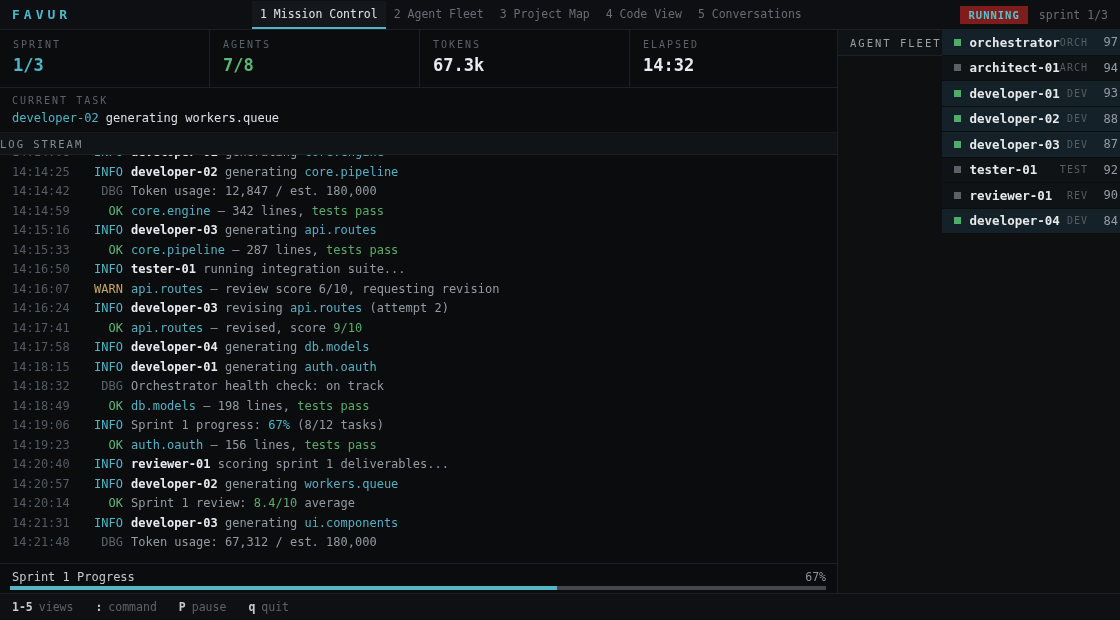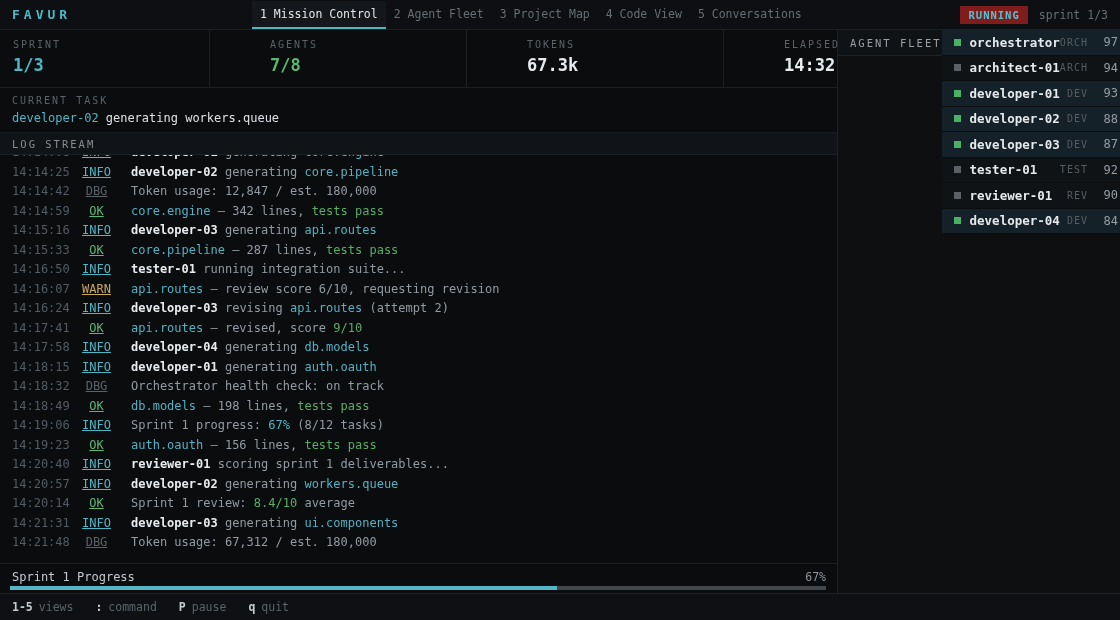--- a/index.html
+++ b/index.html
@@ -20,43 +20,43 @@
     border-bottom:2px solid transparent; box-sizing:border-box; cursor:pointer; white-space:pre;
   }
   .tab.active { background:#14181c; color:#e3e6e9; border-bottom-color:#4fb6c6; }
   .top-status { margin-left:auto; margin-right:12px; display:flex; align-items:center; gap:11px; }
   .badge { background:#7f1d1d; color:#57c2d1; font-size:10.5px; font-weight:bold; letter-spacing:1px; padding:3px 8px; }
   .sprint-label { color:#686e75; font-size:11.5px; }
   
   .main { flex:1; display:flex; min-height:0; }
   .left { width:838px; flex:none; border-right:1px solid #1b2024; box-sizing:border-box; display:flex; flex-direction:column; }
   
-  .stats { display:flex; height:58px; flex:none; border-bottom:1px solid #1b2024; box-sizing:border-box;gap:47px; }
+  .stats { display:flex; height:58px; flex:none; border-bottom:1px solid #1b2024; box-sizing:border-box; }
   .stat { width:210px; flex:none; box-sizing:border-box; border-right:1px solid #1b2024; padding:9px 0 0 13px; }
   .stat:last-child { border-right:none; }
   .stat-label { font-size:10px; letter-spacing:2px; color:#5c6268; }
   .stat-value { font-size:17px; font-weight:bold; margin-top:5px; }
   .c-cyan { color:#4fb6c6; } .c-green { color:#5cb874; } .c-white { color:#e8ebed; }
   
   .task { height:45px; flex:none; box-sizing:border-box; padding:7px 0 0 12px; border-bottom:1px solid #16191d; }
   .task-label { font-size:10px; letter-spacing:2px; color:#5c6268; }
   .task-value { margin-top:5px; font-size:12px; color:#dfe2e5; }
   .task-agent { color:#4fb6c6; }
   .task-text { margin-left:7px; }
   
   .log-head {
     height:22px; flex:none; box-sizing:border-box; background:#111417;
-    border-bottom:1px solid #1d2126; display:flex; align-items:center; padding-left:12px;
+    border-bottom:1px solid #1d2126; display:flex; align-items:center; padding-left:0;
   }
   .log-head span { font-size:10.5px; letter-spacing:2px; color:#868d93; }
   .log-body { flex:1; min-height:0; overflow:hidden; padding-left:12px; }
   .log-row { display:flex; white-space:pre; line-height:19.5px; font-size:12px; }
   .log-row.clipped { margin-top:-12px; }
   .lt { width:58px; flex:none; color:#555c63; }
-  .ll { width:53px; flex:none; text-align:center;text-decoration:underline; }
+  .ll { width:53px; flex:none; text-align:right; }
   .lm { margin-left:8px; }
   .lv-INFO { color:#4fb6c6; } .lv-OK { color:#5db877; } .lv-DBG { color:#5b6269; } .lv-WARN { color:#c9a860; }
   .sg-a { color:#e9ecee; font-weight:bold; } 
   .sg-m { color:#56b0c2; }                   
   .sg-g { color:#949ba2; }                   
   .sg-k { color:#5aad68;text-align:right; }                   
   .sg-c { color:#4fb6c6; }                   
   
   .progress { height:30px; flex:none; position:relative; border-top:1px solid #1d2126; box-sizing:border-box; }
   .progress-label { position:absolute; left:12px; top:6px; font-size:12px; color:#c6cbd0; }

